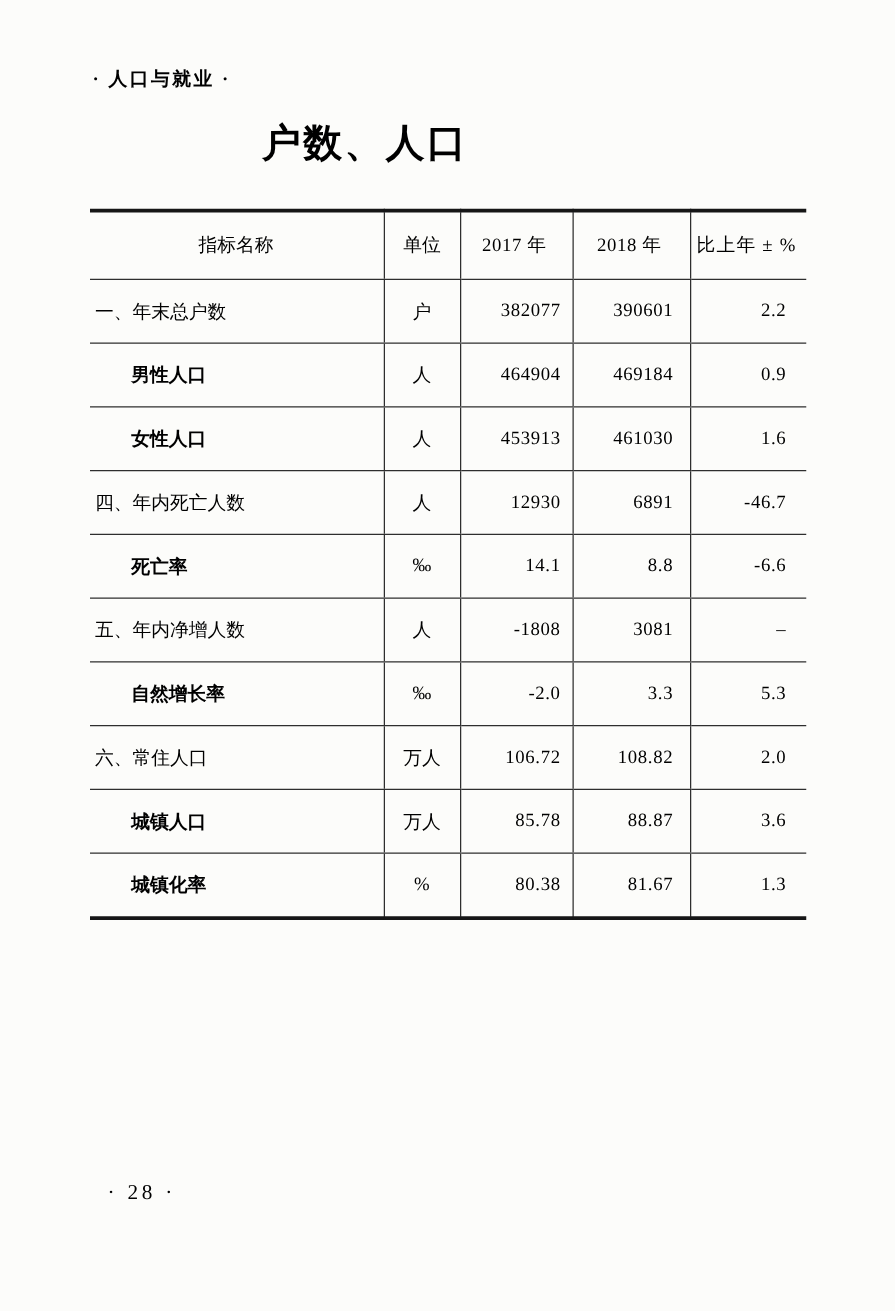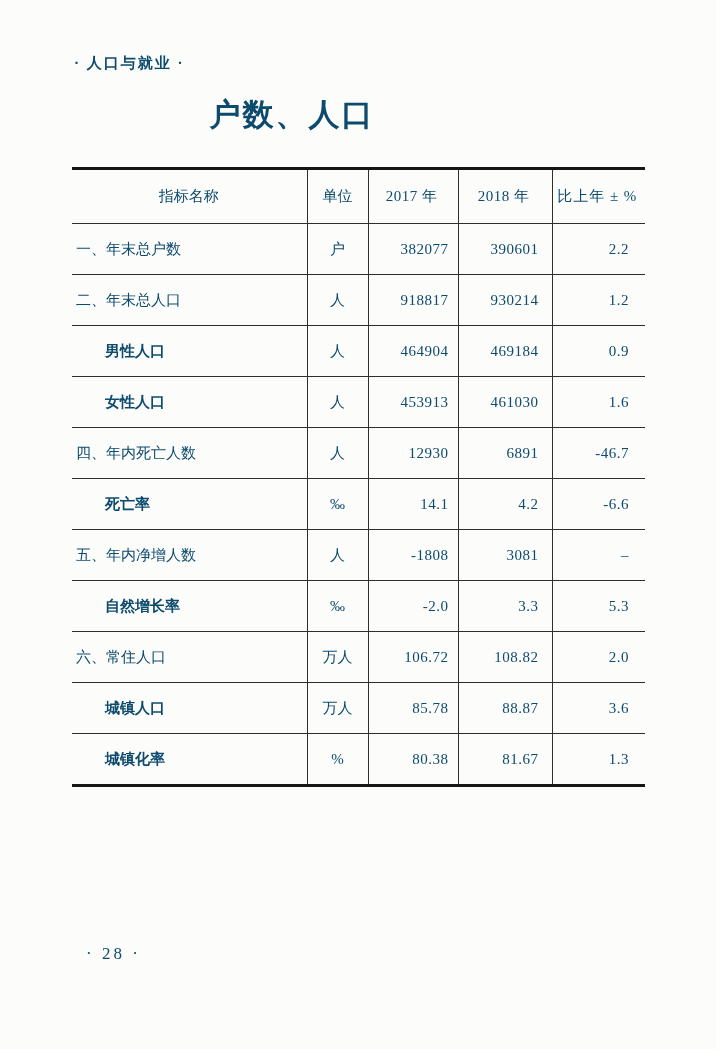--- a/index.html
+++ b/index.html
@@ -1,18 +1,18 @@
 <!DOCTYPE html>
 <html><head>
 <meta charset="utf-8">
 <style>
   html,body{margin:0;padding:0;background:#e8e8e6;}
   .page{
     position:relative;width:716px;height:1049px;margin:0 auto;
-    background:#fcfcfa;color:#0c4a6e;
+    background:#fcfcfa;color:#000000;
     font-family:"Liberation Serif","DejaVu Serif",serif;
     overflow:hidden;
   }
   .section-header{
     position:absolute;left:74px;top:54px;
     font-size:15px;font-weight:bold;letter-spacing:2px;
   }
   .doc-title{
     position:absolute;left:0;top:94px;width:584px;margin:0;
     text-align:center;font-size:31px;font-weight:bold;letter-spacing:2px;
@@ -75,27 +75,20 @@
       </thead>
       <tbody>
   <tr>
     <td class="c-label">一、年末总户数</td>
     <td class="c-unit">户</td>
     <td class="c-num c-2017">382077</td>
     <td class="c-num c-2018">390601</td>
     <td class="c-num c-chg">2.2</td>
   </tr>
 
-  <tr>
-    <td class="c-label">二、年末总人口</td>
-    <td class="c-unit">人</td>
-    <td class="c-num c-2017">918817</td>
-    <td class="c-num c-2018">930214</td>
-    <td class="c-num c-chg">1.2</td>
-  </tr>
 
   <tr>
     <td class="c-label indent">男性人口</td>
     <td class="c-unit">人</td>
     <td class="c-num c-2017">464904</td>
     <td class="c-num c-2018">469184</td>
     <td class="c-num c-chg">0.9</td>
   </tr>
 
   <tr>
@@ -113,21 +106,21 @@
     <td class="c-unit">人</td>
     <td class="c-num c-2017">12930</td>
     <td class="c-num c-2018">6891</td>
     <td class="c-num c-chg">-46.7</td>
   </tr>
 
   <tr>
     <td class="c-label indent">死亡率</td>
     <td class="c-unit">‰</td>
     <td class="c-num c-2017">14.1</td>
-    <td class="c-num c-2018">4.2</td>
+    <td class="c-num c-2018">8.8</td>
     <td class="c-num c-chg">-6.6</td>
   </tr>
 
   <tr>
     <td class="c-label">五、年内净增人数</td>
     <td class="c-unit">人</td>
     <td class="c-num c-2017">-1808</td>
     <td class="c-num c-2018">3081</td>
     <td class="c-num c-chg">–</td>
   </tr>

